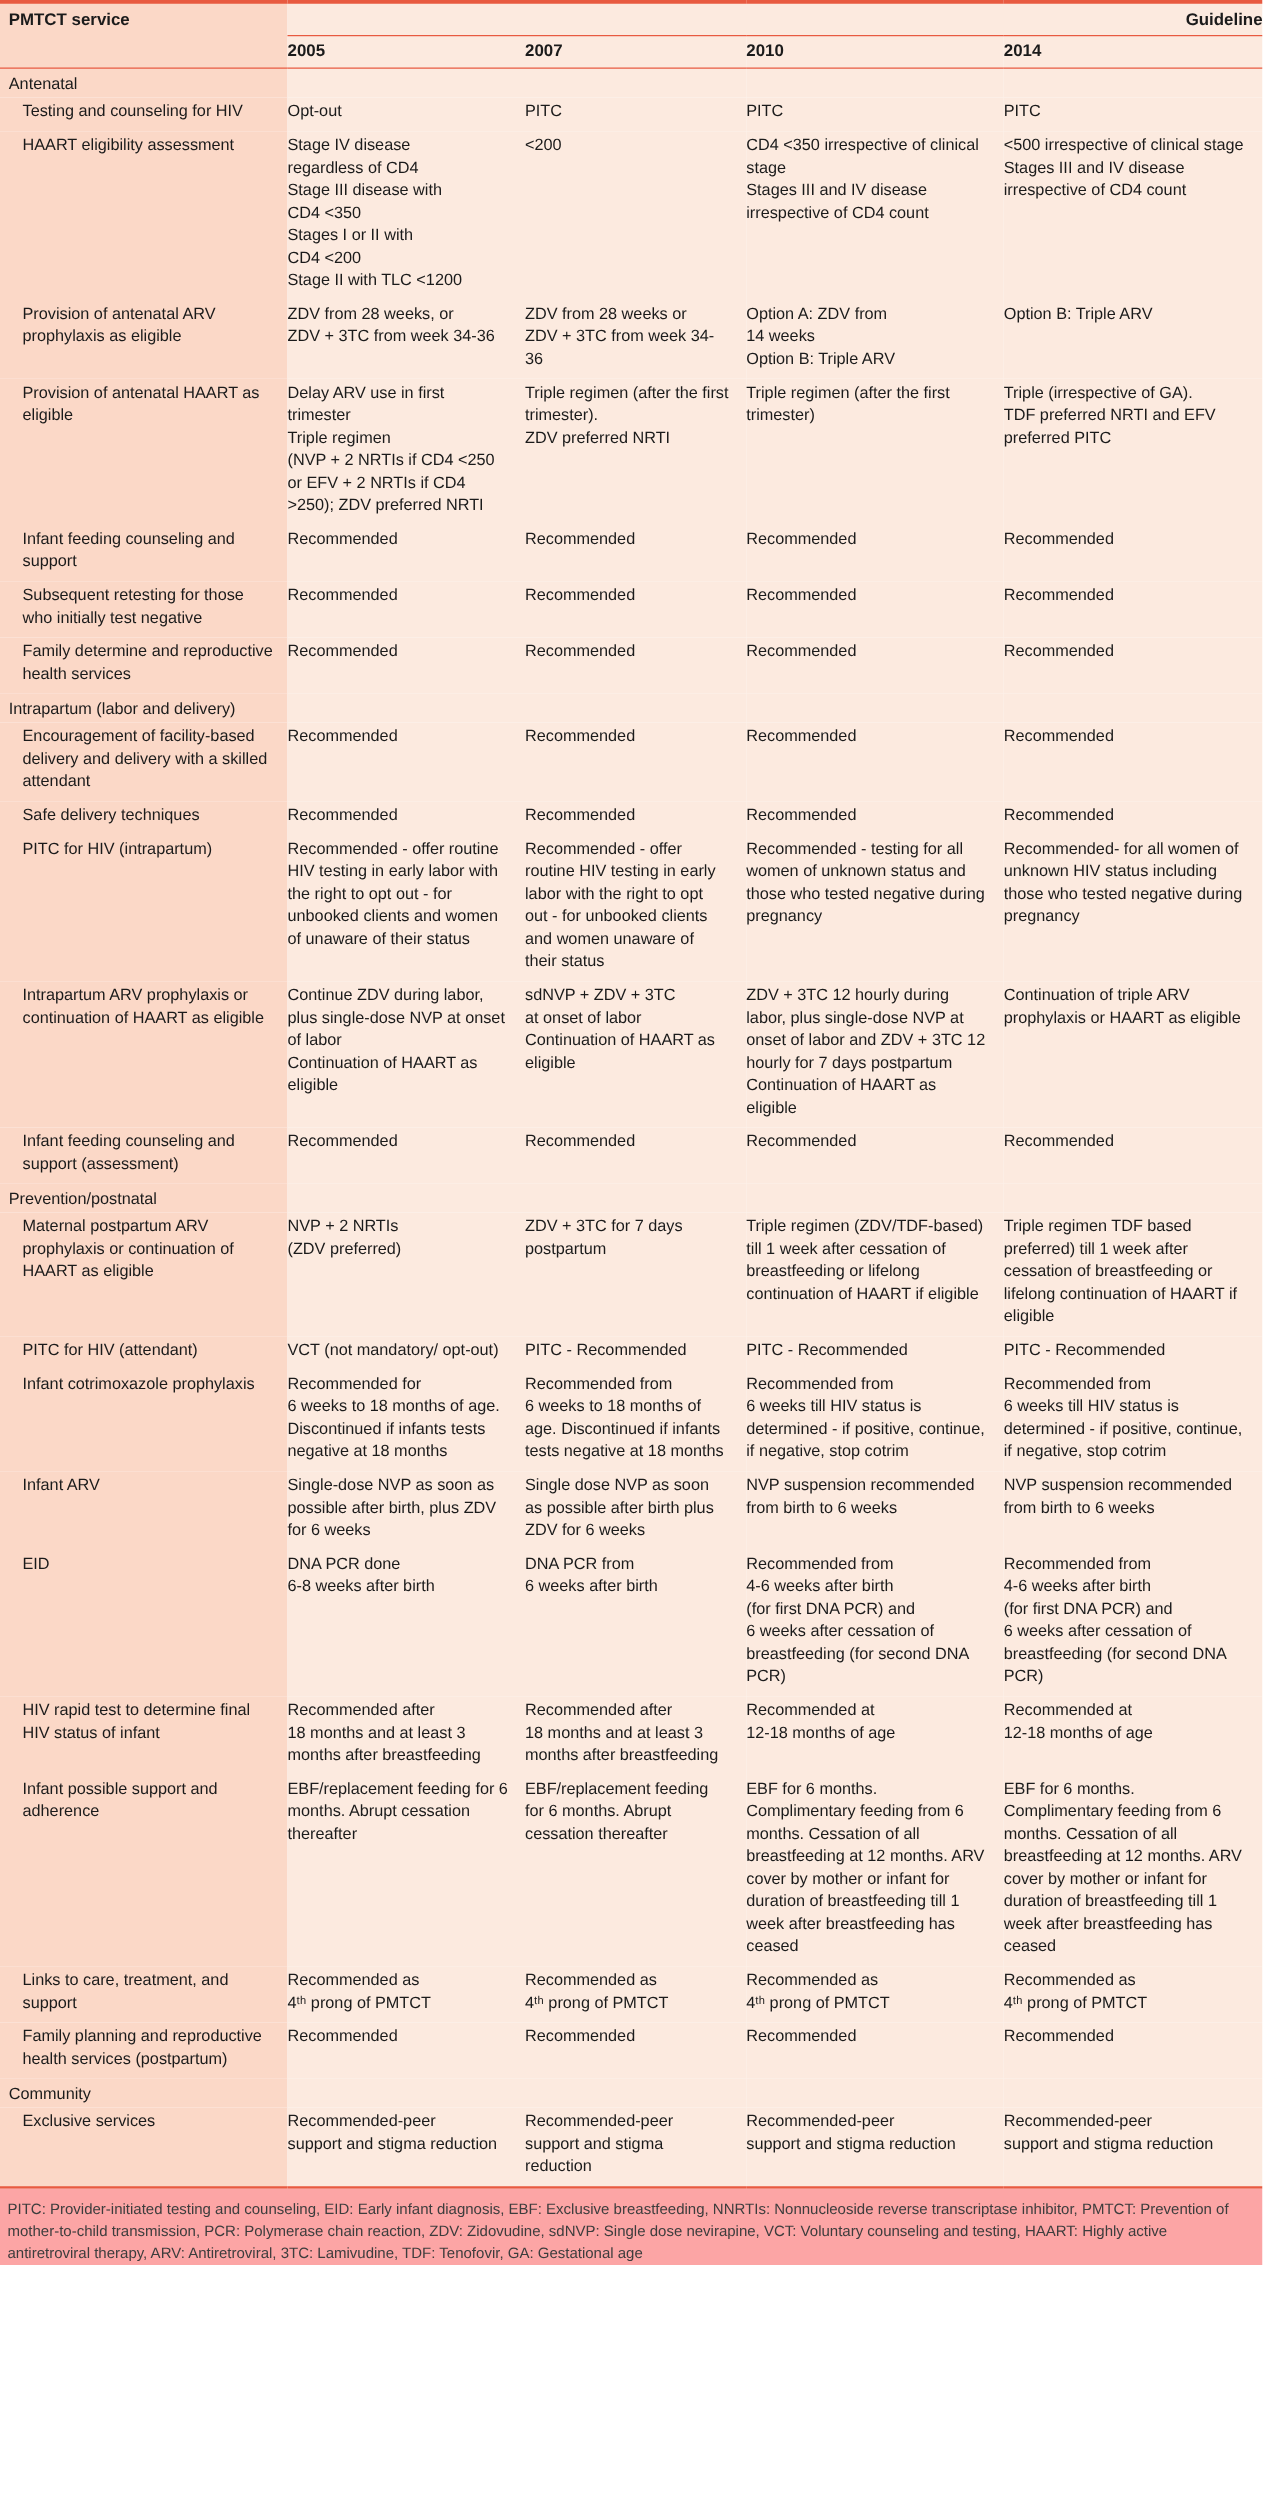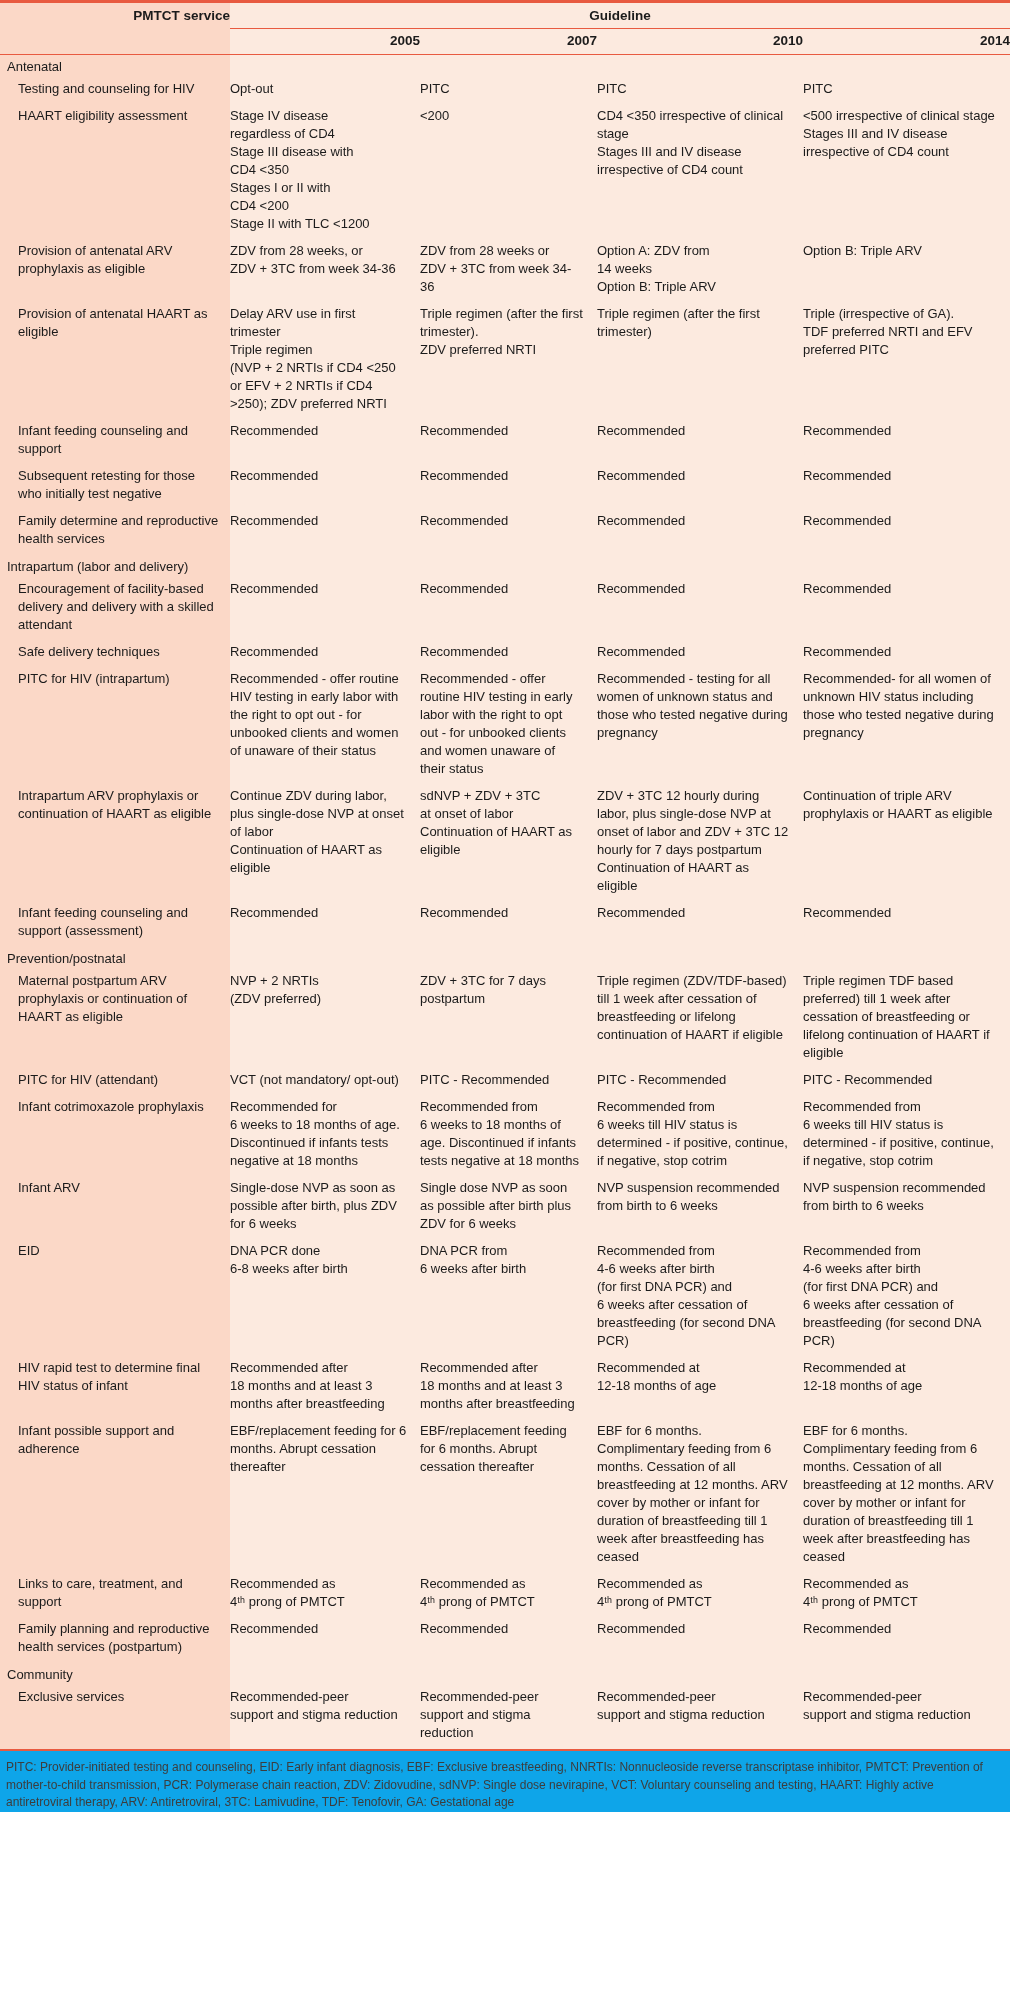--- a/index.html
+++ b/index.html
@@ -22,29 +22,28 @@
     table-layout:fixed;
     border-top:3px solid var(--accent);
     border-bottom:2px solid var(--accent);
   }
   col.c0{width:230px;} col.c1{width:190px;} col.c2{width:177px;}
   col.c3{width:206px;} col.c4{width:207px;}
   th,td{vertical-align:top;font-size:13px;line-height:18px;text-align:left;}
   thead th{
     font-size:13.5px;font-weight:bold;background:var(--cell-bg);
     padding:4px 0 3px 0;
-    text-align:right;
   }
   thead th.svc-head{
     background:var(--left-bg);
     padding-left:7px;
     vertical-align:top;
   }
   thead th.guideline{
-    text-align:center;
+    text-align:right;
     border-bottom:1px solid var(--accent);
   }
   thead tr.years th{
     border-bottom:1.5px solid var(--accent);
     padding:3px 0 4px 0;
   }
   thead th.svc-head{border-bottom:1.5px solid var(--accent);}
   tbody td{background:var(--cell-bg);}
   tbody td.svc{
     background:var(--left-bg);
@@ -56,21 +55,21 @@
   tbody td.val{
     padding:2px 13px 7px 0;
     white-space:pre-line;
   }
   tbody tr.section-row td{padding-top:3px;padding-bottom:2px;}
   .footnote{
     font-size:12px;
     line-height:17.5px;
     color:var(--foot-ink);
     padding:8px 10px 0 6px;
-    background:#0ea5e9;
+    background:#fca5a5;
   }
 </style>
 </head>
 <body>
 
 <table class="guidelines">
   <colgroup>
     <col class="c0">
       <col class="c1">
       <col class="c2">

